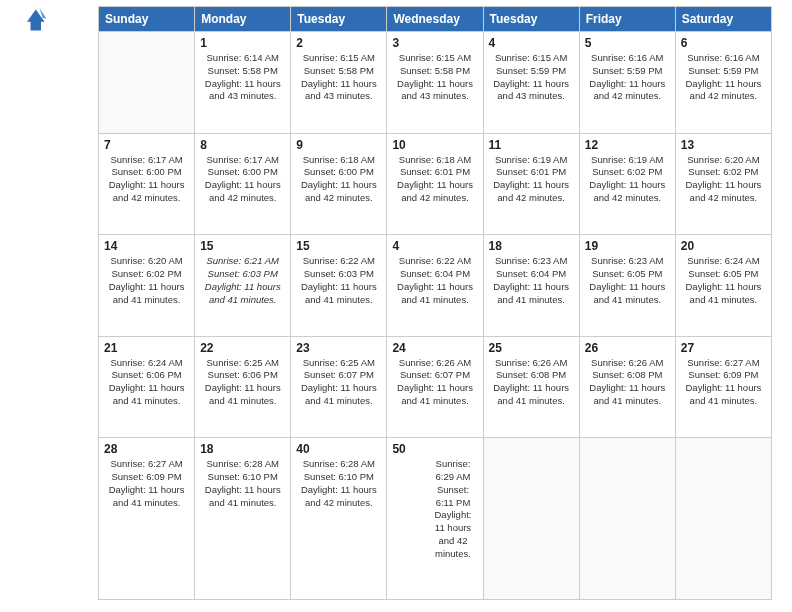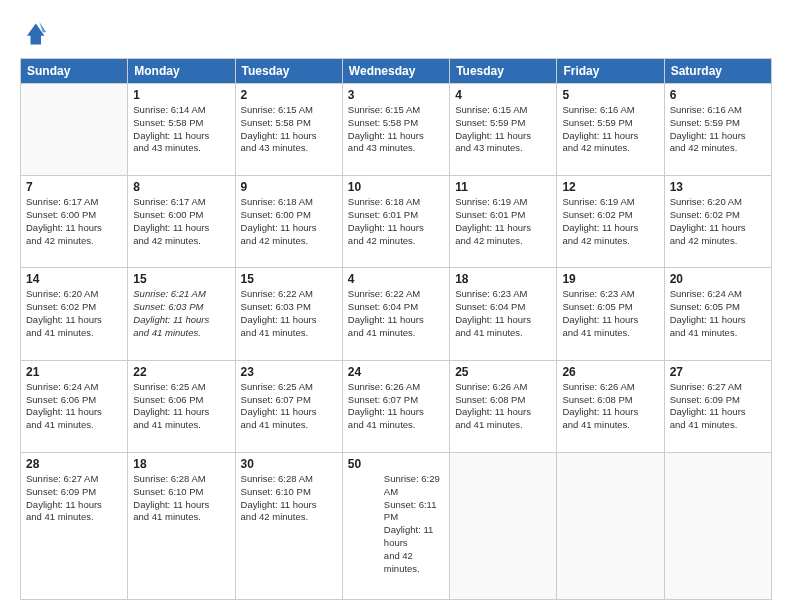--- a/index.html
+++ b/index.html
@@ -6,23 +6,24 @@
     body {
       font-family: Arial, sans-serif;
       background: #fff;
       width: 792px;
       height: 612px;
       overflow: hidden;
     }
     .page {
       width: 792px;
       height: 612px;
-      padding: 20px 20px 12px 20px;
+      padding: 6px 20px 12px 20px;
       display: flex;
-      flex-direction: column;
+      flex-direction: row;
+      gap: 46px;
     }
     .header {
       display: flex;
       justify-content: space-between;
       align-items: flex-start;
       margin-bottom: 10px;
     }
     .logo {
       display: flex;
       align-items: center;
@@ -82,20 +83,21 @@
       font-size: 12px;
       font-weight: bold;
       color: #222;
       display: block;
       margin-bottom: 2px;
     }
     .day-detail {
       font-size: 9.5px;
       color: #333;
       line-height: 1.35;
+      text-align: center;
     }
     .empty-cell {
       background: #f9f9f9;
     }
   </style>
 </head>
 <body>
 
 <div class="page">
   <div class="header">
@@ -335,21 +337,21 @@
 and 41 minutes.</div>
           </td>
           <td>
             <span class="day-num">18</span>
             <div class="day-detail" style="white-space: pre-line;">Sunrise: 6:28 AM
 Sunset: 6:10 PM
 Daylight: 11 hours
 and 41 minutes.</div>
           </td>
           <td>
-            <span class="day-num">30</span>
+            <span class="day-num">40</span>
             <div class="day-detail" style="white-space: pre-line;">Sunrise: 6:28 AM
 Sunset: 6:10 PM
 Daylight: 11 hours
 and 42 minutes.</div>
           </td>
           <td>
             <span class="day-num">50</span>
             <div class="day-detail" style="white-space: pre-line; margin-left: 36px;">Sunrise: 6:29 AM
 Sunset: 6:11 PM
 Daylight: 11 hours

